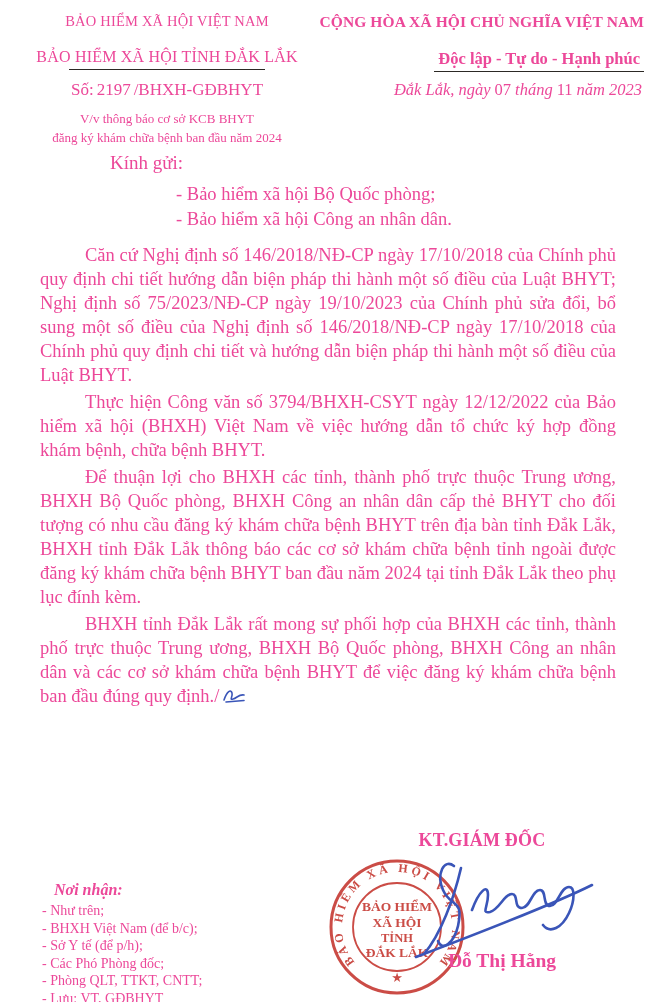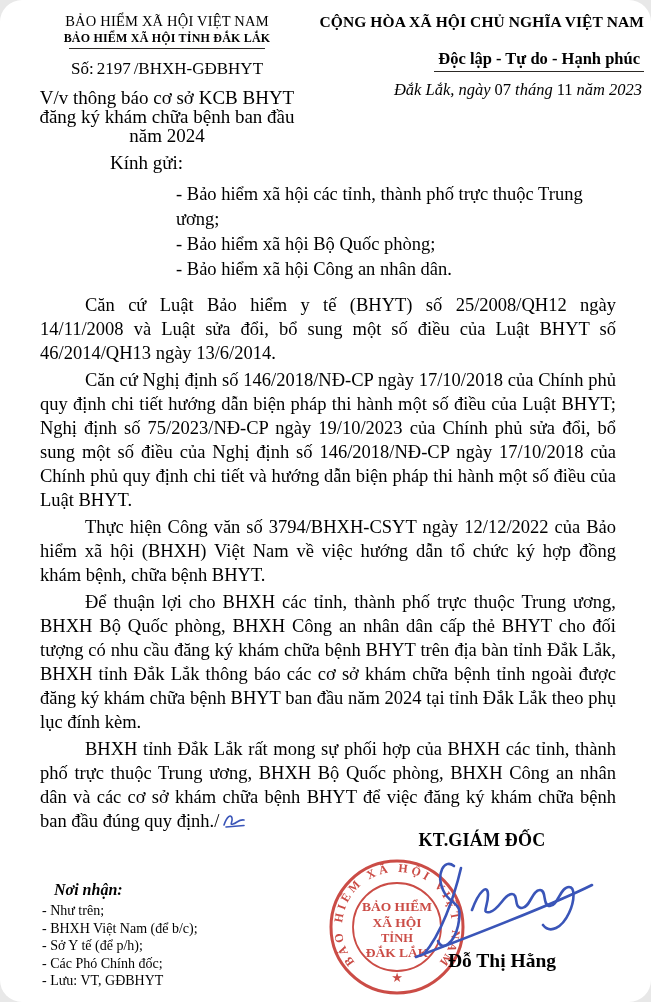--- a/index.html
+++ b/index.html
@@ -3,34 +3,33 @@
 <meta charset="utf-8">
 <style>
   html,body{margin:0;padding:0;background:#e8e8e8;}
   .page{
     position:relative;
     width:651px;height:1002px;
     margin:0 auto;
     background:#ffffff;
     overflow:hidden;
     font-family:"Liberation Serif","DejaVu Serif",serif;
-    color:#000000;
-    border-radius:22px;
+    color:#ec4899;
   }
   
   .hdr-left{
     position:absolute;top:12px;left:30px;width:274px;
     text-align:center;line-height:1.25;
   }
   .org-parent{font-size:14.5px;letter-spacing:.2px;}
-  .org-name{font-size:12px;font-weight:bold;letter-spacing:.2px;margin-top:1px;}
+  .org-name{font-size:16px;font-weight:normal;letter-spacing:.2px;margin-top:17px;}
   .org-underline{width:196px;margin:2px auto 0;border-top:1.6px solid #2c2925;}
   .doc-number{font-size:17px;margin-top:9px;}
   .doc-number .num{margin:0 3px;}
-  .subject{font-size:19px;margin-top:9px;line-height:19px;}
+  .subject{font-size:13px;margin-top:9px;line-height:19px;}
   .hdr-right{
     position:absolute;top:12px;left:306px;width:338px;
     text-align:right;line-height:1.25;
   }
   .motto1{font-size:15.5px;font-weight:bold;letter-spacing:.1px;}
   .motto2{display:inline-block;font-size:16.5px;font-weight:bold;
           border-bottom:1.7px solid #2c2925;padding:0 4px 1px;margin-top:18px;}
   .date-line{font-size:16.5px;margin-top:8px;}
   .date-line .it{font-style:italic;}
   .date-line span{margin:0 2px;}
@@ -80,45 +79,44 @@
     <div class="motto1">CỘNG HÒA XÃ HỘI CHỦ NGHĨA VIỆT NAM</div>
     <div><span class="motto2">Độc lập - Tự do - Hạnh phúc</span></div>
     <div class="date-line">
       <span class="it">Đắk Lắk, ngày</span><span>07</span><span class="it">tháng</span><span>11</span><span class="it">năm</span><span class="it">2023</span>
     </div>
   </div>
 
   <div class="doc-body">
     <div class="kinh-gui">Kính gửi:</div>
     <div class="recipients">
-      <div>- Bảo hiểm xã hội các tỉnh, thành phố trực thuộc Trung ương;</div>
       <div>- Bảo hiểm xã hội Bộ Quốc phòng;</div>
       <div>- Bảo hiểm xã hội Công an nhân dân.</div>
     </div>
     <div class="paras">
-      <p>Căn cứ Luật Bảo hiểm y tế (BHYT) số 25/2008/QH12 ngày 14/11/2008 và Luật sửa đổi, bổ sung một số điều của Luật BHYT số 46/2014/QH13 ngày 13/6/2014.</p>
       <p>Căn cứ Nghị định số 146/2018/NĐ-CP ngày 17/10/2018 của Chính phủ quy định chi tiết hướng dẫn biện pháp thi hành một số điều của Luật BHYT; Nghị định số 75/2023/NĐ-CP ngày 19/10/2023 của Chính phủ sửa đổi, bổ sung một số điều của Nghị định số 146/2018/NĐ-CP ngày 17/10/2018 của Chính phủ quy định chi tiết và hướng dẫn biện pháp thi hành một số điều của Luật BHYT.</p>
       <p>Thực hiện Công văn số 3794/BHXH-CSYT ngày 12/12/2022 của Bảo hiểm xã hội (BHXH) Việt Nam về việc hướng dẫn tổ chức ký hợp đồng khám bệnh, chữa bệnh BHYT.</p>
       <p>Để thuận lợi cho BHXH các tỉnh, thành phố trực thuộc Trung ương, BHXH Bộ Quốc phòng, BHXH Công an nhân dân cấp thẻ BHYT cho đối tượng có nhu cầu đăng ký khám chữa bệnh BHYT trên địa bàn tỉnh Đắk Lắk, BHXH tỉnh Đắk Lắk thông báo các cơ sở khám chữa bệnh tỉnh ngoài được đăng ký khám chữa bệnh BHYT ban đầu năm 2024 tại tỉnh Đắk Lắk theo phụ lục đính kèm.</p>
       <p><span>BHXH tỉnh Đắk Lắk rất mong sự phối hợp của BHXH các tỉnh, thành phố trực thuộc Trung ương, BHXH Bộ Quốc phòng, BHXH Công an nhân dân và các cơ sở khám chữa bệnh BHYT để việc đăng ký khám chữa bệnh ban đầu đúng quy định./</span><svg class="paraph-icon" width="26" height="16" viewBox="0 0 26 16">
         <g fill="none" stroke="#3a55b8" stroke-width="1.6" stroke-linecap="round">
           <path d="M3,12 C6,3 10,1 11,5 C12,9 8,12 12,11 C16,10 18,6 23,7"></path>
           <path d="M5,14 L23,12.5"></path>
         </g>
       </svg></p>
     </div>
   </div>
 
   <div class="noi-nhan">
     <div class="nn-label">Nơi nhận:</div>
     <ul>
       <li>- Như trên;</li>
       <li>- BHXH Việt Nam (để b/c);</li>
       <li>- Sở Y tế (để p/h);</li>
-      <li>- Các Phó Chính đốc;</li>
+      <li>- Các Phó Phòng đốc;</li>
+      <li>- Phòng QLT, TTKT, CNTT;</li>
       <li>- Lưu: VT, GĐBHYT</li>
     </ul>
   </div>
 
   <div class="sig-titles">
     <div>KT.GIÁM ĐỐC</div>
   </div>
 
   <svg class="stamp" width="142" height="142" viewBox="0 0 142 142">
     <defs>

